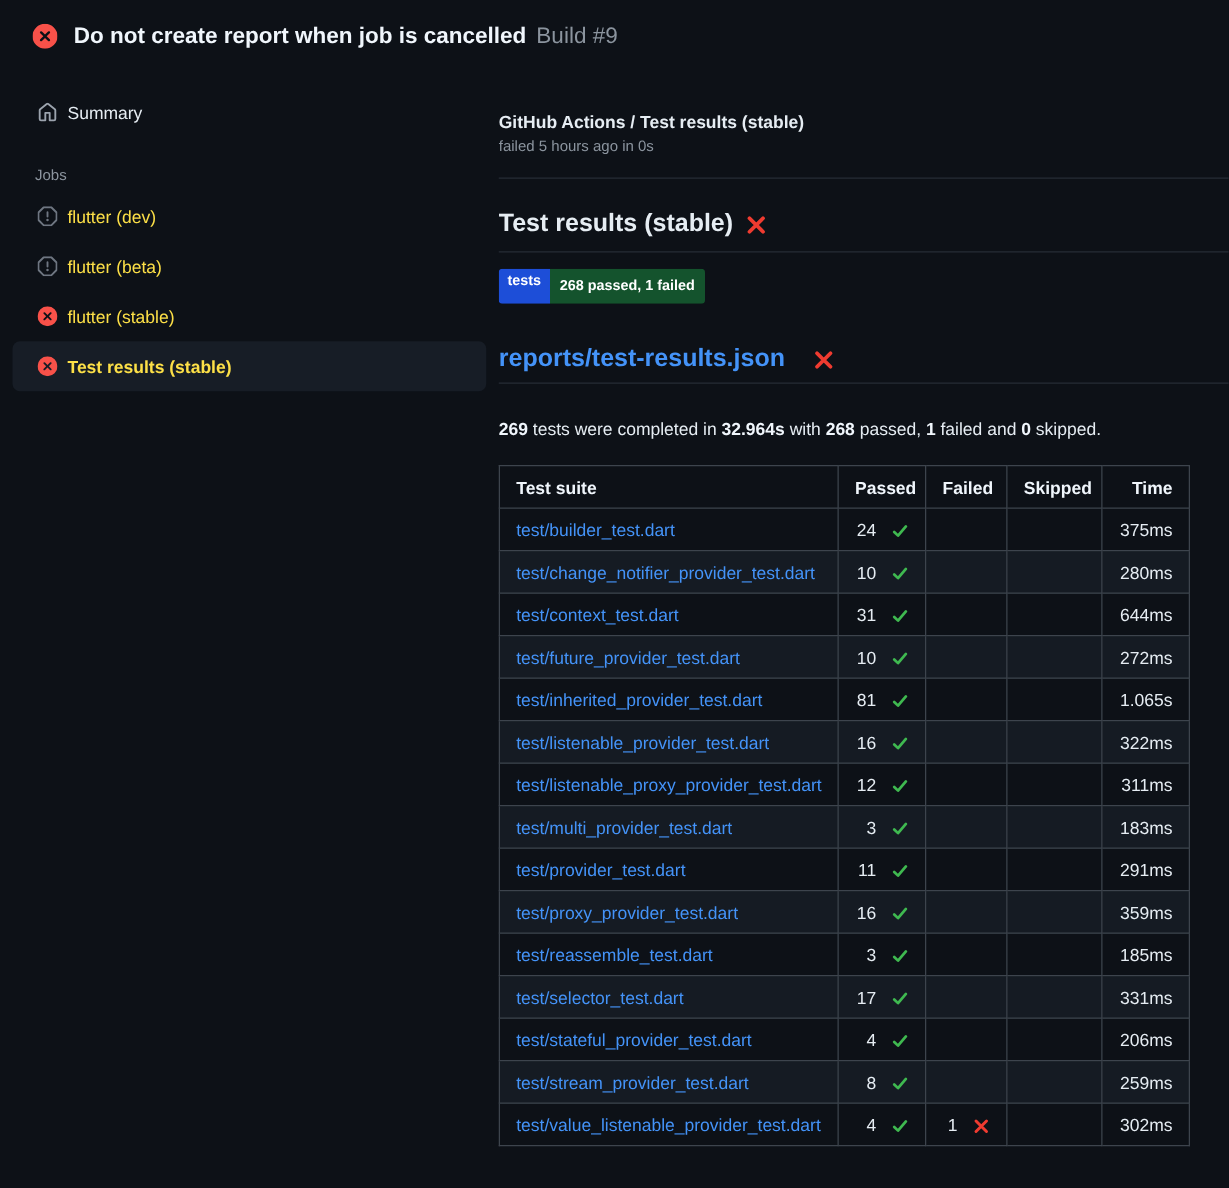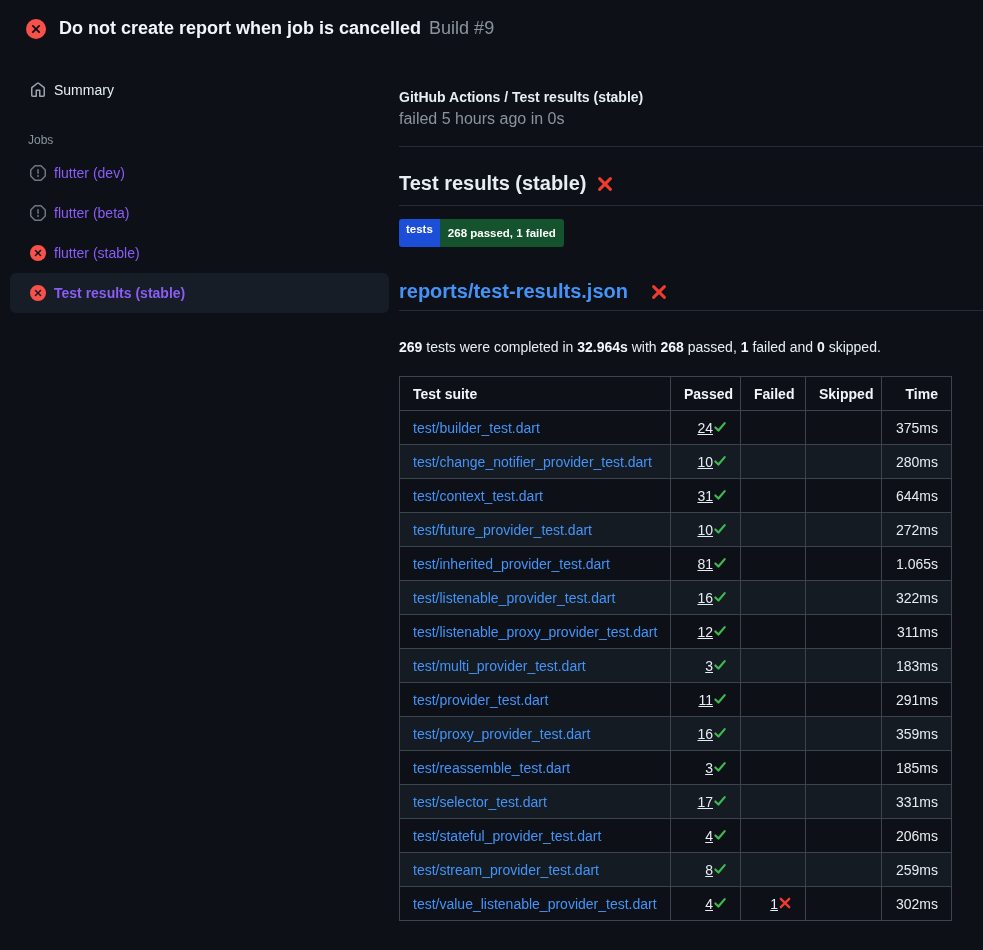--- a/index.html
+++ b/index.html
@@ -16,28 +16,28 @@
   .layout { display:flex; align-items:flex-start; }
   .sidebar { width:399px; flex:0 0 399px; padding:24px 10px 0 10px; }
   .content { flex:1; padding:36px 0 0 0; min-width:0; }
 
   
   .summary-item { display:flex; align-items:center; gap:8px; padding:5px 0 5px 20px; cursor:pointer; }
   .summary-item svg { width:16px; height:16px; display:block; }
   .summary-label { font-size:14px; color:#e6edf3; }
   .jobs-heading { font-size:12px; color:#8b949e; padding:30px 0 6px 18px; }
   .job-item { display:flex; align-items:center; gap:8px; height:40px; padding:0 12px 0 20px;
-    border-radius:6px; cursor:pointer; font-size:14px; color:#8b5cf6; }
+    border-radius:6px; cursor:pointer; font-size:14px; color:#fde047; }
   .job-item.selected { background:#171d26; font-weight:700; }
   .job-icon { display:flex; }
   .job-icon svg { width:16px; height:16px; display:block; }
 
   
   .breadcrumb { font-size:14px; font-weight:700; color:#e6edf3; }
-  .status-line { font-size:16px; color:#8b949e; margin-top:5px; }
+  .status-line { font-size:12px; color:#8b949e; margin-top:5px; }
   .divider { border:0; border-top:1px solid #262c36; margin:0; }
   .d1 { margin-top:18px; }
 
   .section-head { display:flex; align-items:center; gap:10px; margin-top:25px; }
   .section-title { font-size:20px; font-weight:600; color:#e6edf3; }
   .big-x svg { width:18px; height:18px; display:block; }
   .d2 { margin-top:10px; }
 
   
   .badge { display:inline-flex; margin-top:13px; border-radius:3px; overflow:hidden;
@@ -56,21 +56,21 @@
   
   table { border-collapse:collapse; margin-top:21px; width:552px; table-layout:fixed;
     font-size:14px; }
   th, td { border:1px solid #3d444d; padding:6px 13px; height:34px; }
   th { font-weight:700; text-align:left; color:#f0f6fc; }
   th.num, td.num { text-align:right; }
   col.c-suite { width:271px; } col.c-passed { width:70px; } col.c-failed { width:65px; }
   col.c-skipped { width:76px; } col.c-time { width:70px; }
   tbody tr:nth-child(even) td { background:#151b23; }
   td a { color:#4493f8; text-decoration:none; cursor:pointer; }
-  .cellwrap { display:inline-flex; align-items:flex-start; gap:0; justify-content:flex-end;text-decoration:underline; }
+  .cellwrap { display:inline-flex; align-items:flex-end; gap:12px; justify-content:flex-end; }
   .cellwrap svg { width:14px; height:14px; display:block; }
   td.time { color:#e6edf3; }
 </style>
 </head>
 <body>
 
 <header class="titlebar">
   <span class="status-ic">
       <svg viewBox="0 0 16 16">
         <path fill="#f85149" fill-rule="evenodd" d="M2.343 13.657A8 8 0 1 1 13.658 2.343 8 8 0 0 1 2.343 13.657ZM6.03 4.97a.751.751 0 0 0-1.042.018.751.751 0 0 0-.018 1.042L6.94 8 4.97 9.97a.749.749 0 0 0 .326 1.275.749.749 0 0 0 .734-.215L8 9.06l1.97 1.97a.749.749 0 0 0 1.275-.326.749.749 0 0 0-.215-.734L9.06 8l1.97-1.97a.749.749 0 0 0-.326-1.275.749.749 0 0 0-.734.215L8 6.94 6.03 4.97Z"></path>

